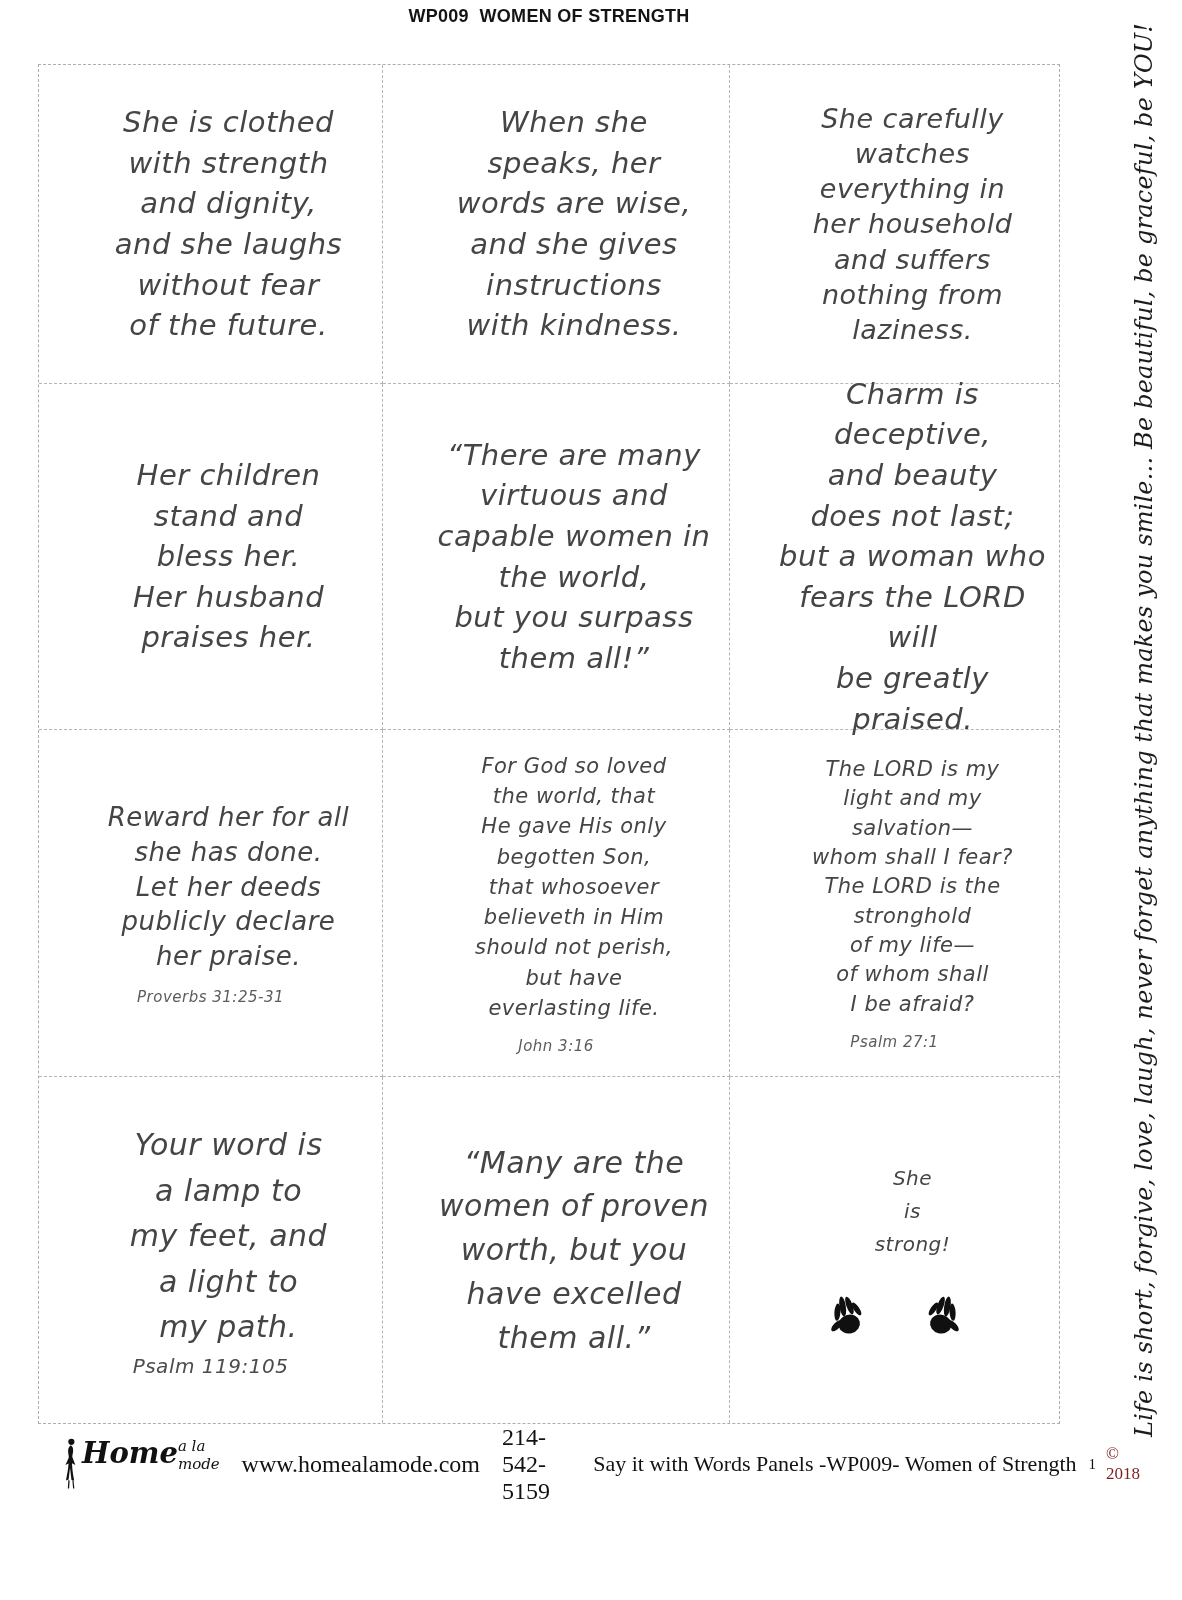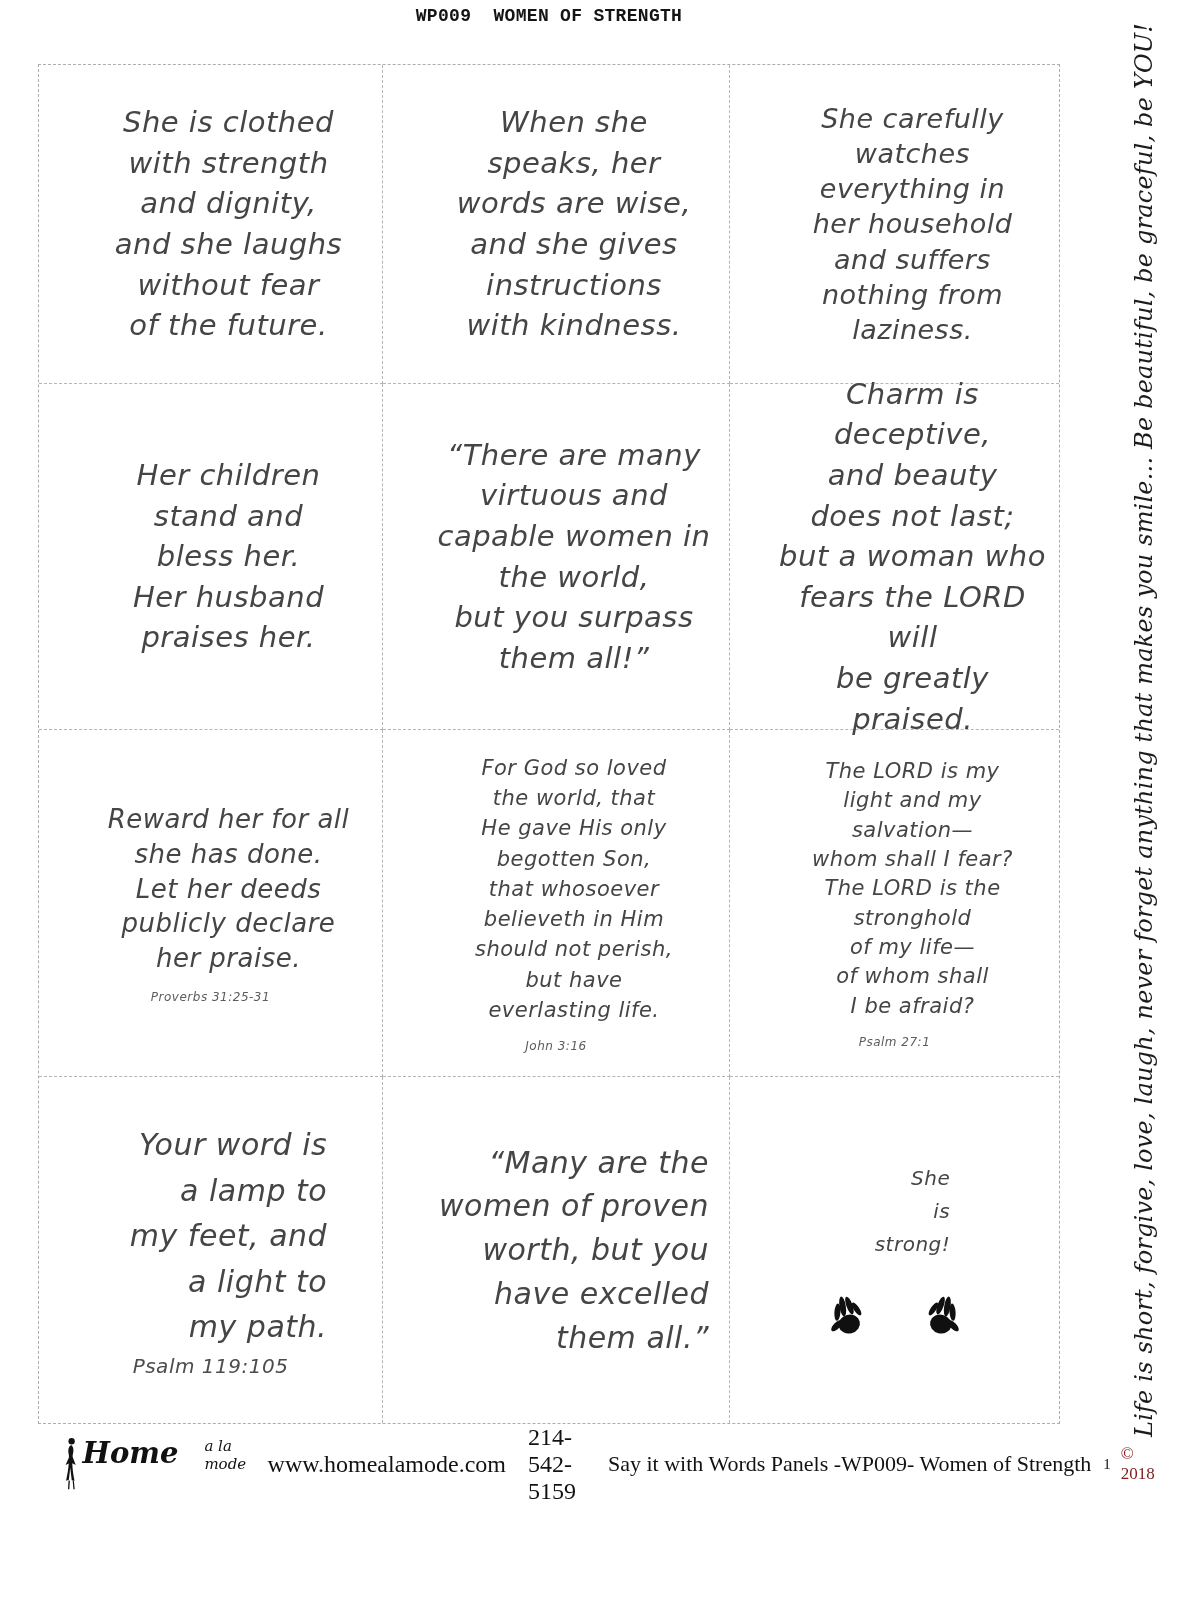--- a/index.html
+++ b/index.html
@@ -4,58 +4,58 @@
 <style>
   html,body { margin:0; padding:0; background:#ffffff; }
   .page {
     position:relative; width:1182px; height:1600px; background:#ffffff;
     overflow:hidden; font-family:"Liberation Serif", serif;
   }
 
   
   .header-title {
     position:absolute; top:6px; left:38px; width:1022px;
-    text-align:center; font-family:Liberation Mono, monospace;
+    text-align:center; font-family:Liberation Sans, sans-serif;
     font-weight:700; font-size:18px; color:#141414;
     white-space:pre; letter-spacing:0.3px;
   }
 
   
   .grid {
     position:absolute; left:38px; top:64px; width:1022px; height:1360px;
     display:grid; grid-template-columns:344px 347px auto;
     grid-template-rows:319px 346px 347px auto;
     border:1px dashed #adadad; box-sizing:border-box;
   }
   .cell {
     border-right:1px dashed #b5b5b5; border-bottom:1px dashed #b5b5b5;
     display:flex; flex-direction:column; align-items:center; justify-content:center;
     text-align:center; padding:8px 12px; box-sizing:border-box;
   }
   .cell:nth-child(3n) { border-right:none; }
-  .cell:nth-child(n+10) { border-bottom:none;text-align:right; }
+  .cell:nth-child(n+10) { border-bottom:none; }
 
   .lines {
     font-family:"DejaVu Sans", sans-serif; font-style:italic;
     color:#454545; letter-spacing:0.5px;
     font-size:29px; line-height:1.40;margin-left:36px;
   }
   .line { display:block; }
   .cell-3 .lines  { font-size:27px; line-height:1.30; }
   .cell-7 .lines  { font-size:26px; line-height:1.34; }
   .cell-8 .lines  { font-size:21px; line-height:1.44; }
   .cell-9 .lines  { font-size:21px; line-height:1.40; }
   .cell-10 .lines { font-size:30px; line-height:1.52; }
   .cell-11 .lines { font-size:30px; line-height:1.46; }
   .cell-12 .lines { font-size:20px; line-height:1.65; }
 
   .reference {
     display:block; margin-top:14px;
     font-family:"DejaVu Sans", sans-serif; font-style:italic;
-    font-size:12px; color:#5c5c5c; letter-spacing:0.5px;
+    font-size:15px; color:#5c5c5c; letter-spacing:0.5px;
   }
   .cell-10 .reference { font-size:20px; margin-top:4px; color:#4c4c4c; }
 
   .hands { display:flex; gap:50px; justify-content:center; margin-top:30px; }
   .hand { width:46px; height:48px; }
   .hand.left  { transform:rotate(-14deg); }
   .hand.right { transform:scaleX(-1) rotate(-14deg); }
   .hand svg { width:100%; height:100%; display:block; }
 
   
@@ -75,21 +75,21 @@
   .logo { display:flex; align-items:flex-start; width:205px; }
   .logo-figure { width:24px; height:58px; margin-right:2px; }
   .logo-figure svg { width:100%; height:100%; display:block; }
   .logo-words { display:flex; flex-direction:row; margin-top:4px; }
   .logo-main {
     font-family:"DejaVu Serif", serif; font-style:italic; font-weight:700;
     font-size:29px; color:#111; line-height:1;
   }
   .logo-sub {
     font-family:"DejaVu Serif", serif; font-style:italic;
-    font-size:15px; color:#111; margin-left:26px; margin-top:-2px;
+    font-size:15px; color:#111; margin-top:-2px;
   }
   .footer-website, .footer-phone {
     font-family:"Liberation Serif", serif; font-size:24px; color:#121212;
   }
   .footer-website { margin-left:18px; }
   .footer-phone { margin-left:22px; }
   .footer-tagline {
     font-family:"Liberation Serif", serif; font-size:22px; color:#121212;
     margin-left:32px; white-space:nowrap;
   }

